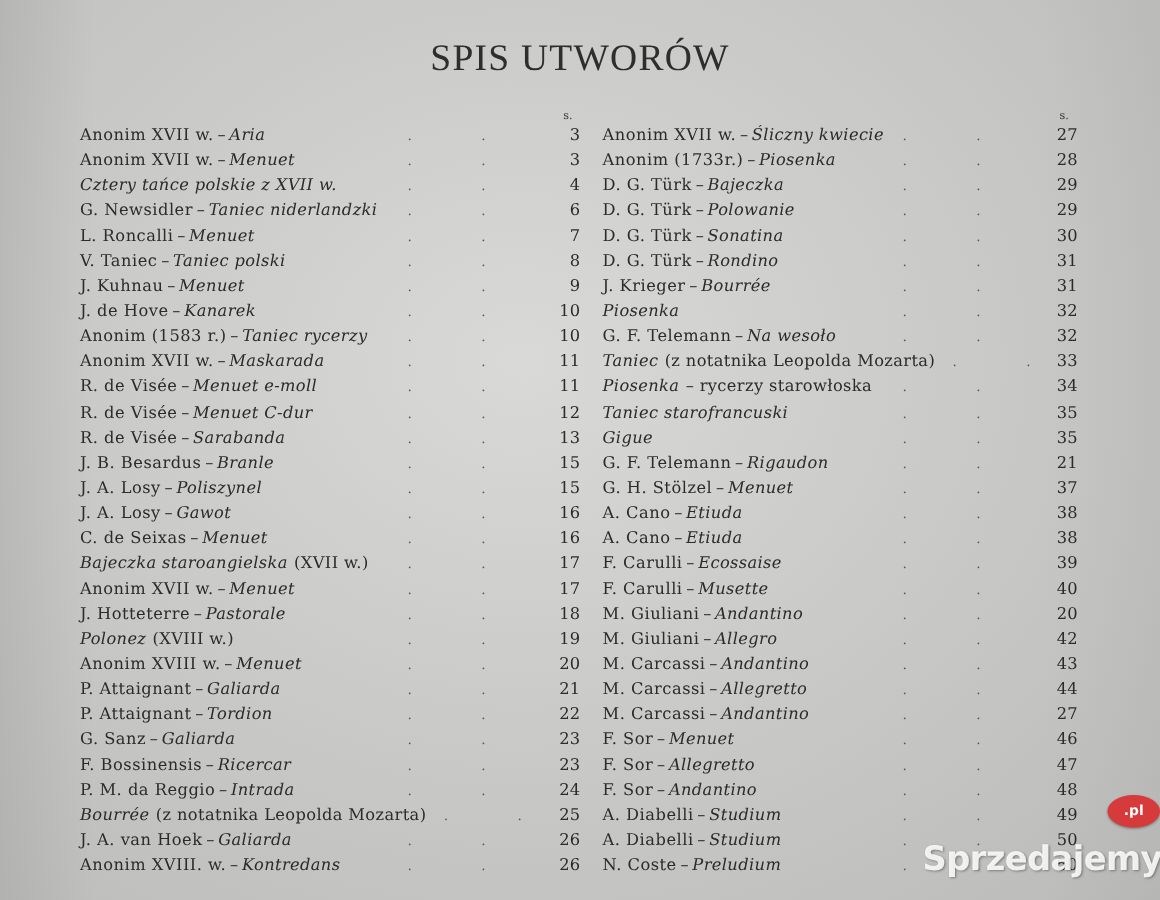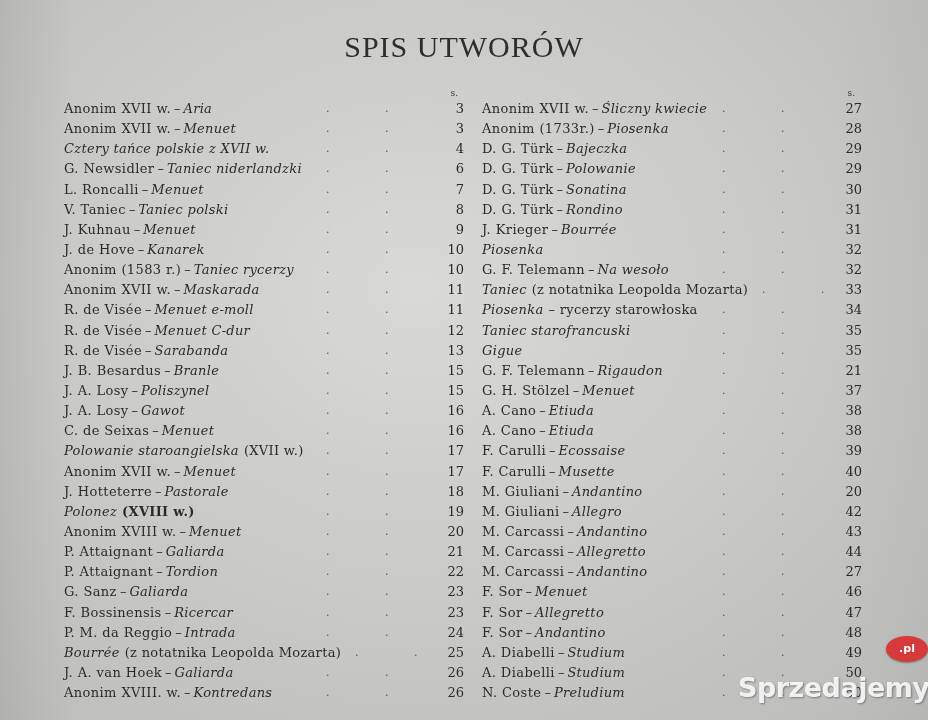--- a/index.html
+++ b/index.html
@@ -216,36 +216,36 @@
     <span class="composer">J. A. Losy</span><span class="dash">–</span><span class="work">Gawot</span><span class="extra"></span>
     <span class="dots" style="left: 262px; width: 104px; overflow: hidden;">. . . . .</span>
     <span class="pg">16</span>
   </li>
         <li class="entry">
     <span class="composer">C. de Seixas</span><span class="dash">–</span><span class="work">Menuet</span><span class="extra"></span>
     <span class="dots" style="left: 262px; width: 104px; overflow: hidden;">. . . . .</span>
     <span class="pg">16</span>
   </li>
         <li class="entry">
-    <span class="composer"></span><span class="work">Polowanie staroangielska</span><span class="extra" style="padding-left: 5px;">(XVII w.)</span>
+    <span class="composer"></span><span class="work">Bajeczka staroangielska</span><span class="extra" style="padding-left: 5px;">(XVII w.)</span>
     <span class="dots" style="left: 262px; width: 104px; overflow: hidden;">. . . . .</span>
     <span class="pg">17</span>
   </li>
         <li class="entry">
     <span class="composer">Anonim XVII w.</span><span class="dash">–</span><span class="work">Menuet</span><span class="extra"></span>
     <span class="dots" style="left: 262px; width: 104px; overflow: hidden;">. . . . .</span>
     <span class="pg">17</span>
   </li>
         <li class="entry">
     <span class="composer">J. Hotteterre</span><span class="dash">–</span><span class="work">Pastorale</span><span class="extra"></span>
     <span class="dots" style="left: 262px; width: 104px; overflow: hidden;">. . . . .</span>
     <span class="pg">18</span>
   </li>
         <li class="entry">
-    <span class="composer"></span><span class="work">Polonez</span><span class="extra" style="padding-left: 5px; font-weight: bold;">(XVIII w.)</span>
+    <span class="composer"></span><span class="work">Polonez</span><span class="extra" style="padding-left: 5px;">(XVIII w.)</span>
     <span class="dots" style="left: 262px; width: 104px; overflow: hidden;">. . . . .</span>
     <span class="pg">19</span>
   </li>
         <li class="entry">
     <span class="composer">Anonim XVIII w.</span><span class="dash">–</span><span class="work">Menuet</span><span class="extra"></span>
     <span class="dots" style="left: 262px; width: 104px; overflow: hidden;">. . . . .</span>
     <span class="pg">20</span>
   </li>
         <li class="entry">
     <span class="composer">P. Attaignant</span><span class="dash">–</span><span class="work">Galiarda</span><span class="extra"></span>

